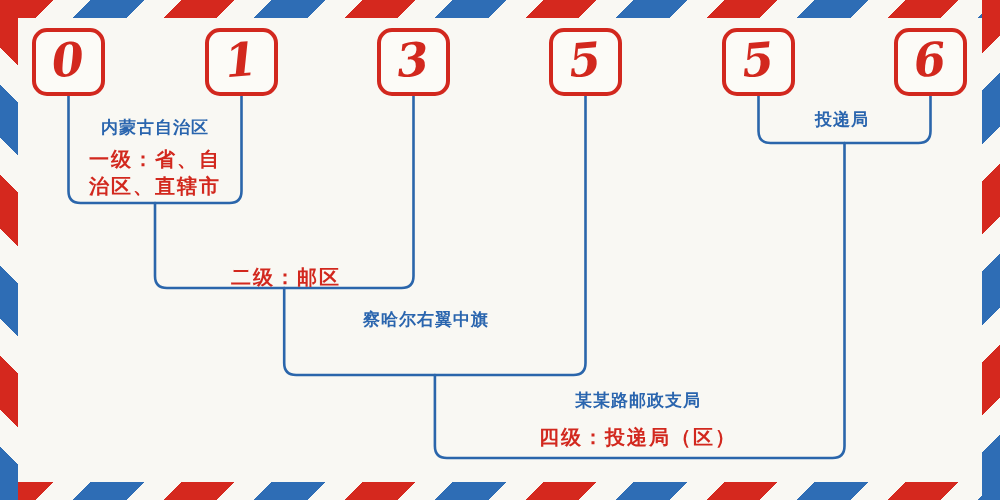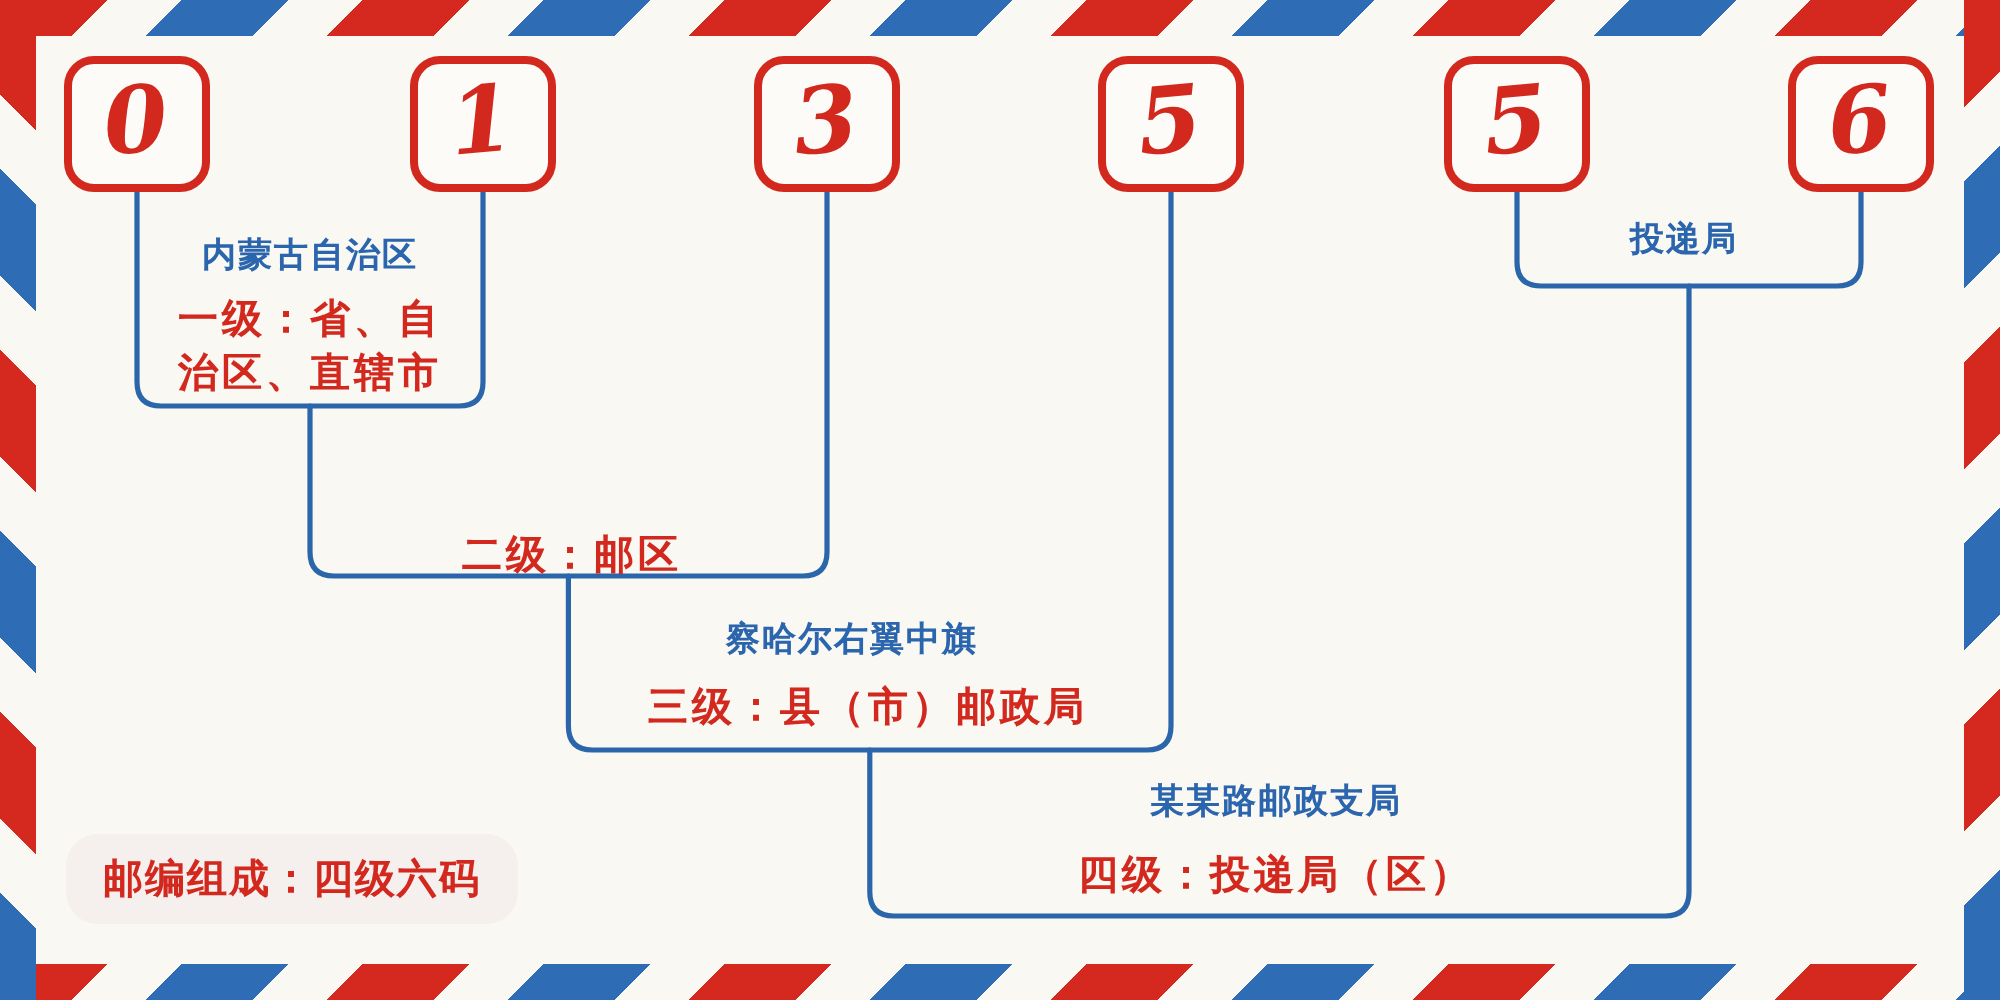--- a/index.html
+++ b/index.html
@@ -128,24 +128,20 @@
 
   <div class="lbl lbl-blue" style="left:155px; top:116px;">内蒙古自治区</div>
   <div class="lbl lbl-red two-line" style="left:155px; top:146px;text-align:center;">
     <div>一级：省、自</div>
     <div>治区、直辖市</div>
   </div>
 
   <div class="lbl lbl-red" style="left:286px; top:252px;margin-top:12px;">二级：邮区</div>
 
   <div class="lbl lbl-blue" style="left:426px; top:308px;">察哈尔右翼中旗</div>
-  <div class="lbl lbl-red" style="left:434px; top:340px;">三级：县（市）邮政局</div>
 
   <div class="lbl lbl-red" style="left:638px; top:424px;">四级：投递局（区）</div>
   <div class="lbl lbl-blue" style="left:638px; top:389px;">某某路邮政支局</div>
 
   <div class="lbl lbl-blue" style="left:842px; top:108px;">投递局</div>
 
-  <div class="note-pill">
-    <span>邮编组成：四级六码</span>
-  </div>
 
 </div>
 
 </body></html>

